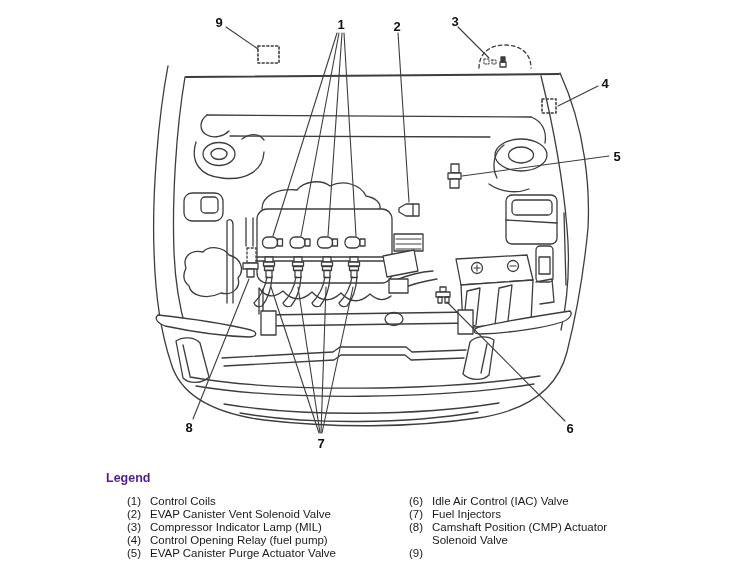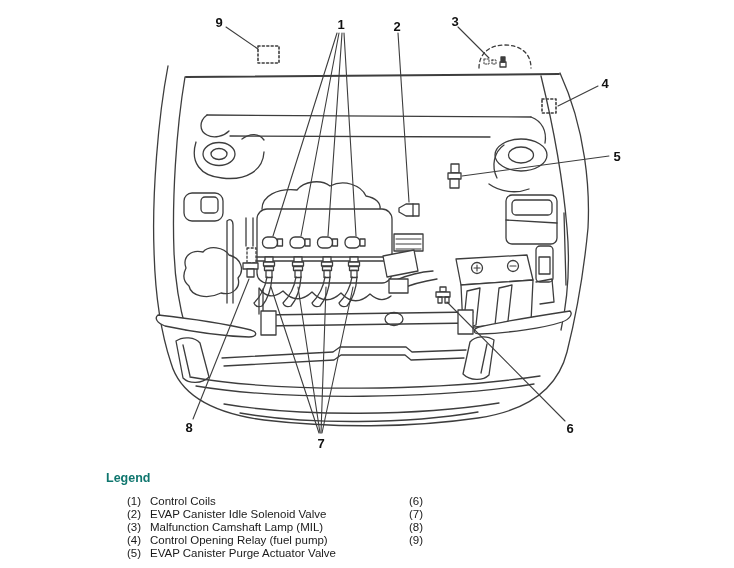--- a/index.html
+++ b/index.html
@@ -8,21 +8,21 @@
     font-family:"Liberation Sans", sans-serif;overflow:hidden;color:#141414;
   }
   .figure{position:absolute;left:0;top:0;width:734px;height:470px;}
   svg{position:absolute;left:0;top:0;}
   .callout{
     position:absolute;transform:translate(-50%,-50%);
     font-size:13px;font-weight:bold;color:#111;line-height:1;
     letter-spacing:0;
   }
   .legend{position:absolute;left:106px;top:471px;width:560px;}
-  .legend-title{font-size:12.5px;font-weight:bold;color:#0f766e;}
+  .legend-title{font-size:12.5px;font-weight:bold;color:#4c1d95;}
   .legend-cols{position:relative;margin-top:10px;}
   .legend-col{position:absolute;top:0;}
   .legend-col.left{left:21px;}
   .legend-col.right{left:303px;}
   .legend-row{display:flex;font-size:11.5px;line-height:13px;color:#1a1a1a;}
   .legend-row .num{width:23px;flex:none;}
   .legend-col.left .lbl{width:255px;}
   .legend-col.right .lbl{width:186px;}
 </style>
 </head>
@@ -234,44 +234,47 @@
   <div class="legend">
     <div class="legend-title">Legend</div>
     <div class="legend-cols">
       <div class="legend-col left">
         <div class="legend-row">
           <span class="num">(1)</span>
           <span class="lbl">Control Coils</span>
         </div>
         <div class="legend-row">
           <span class="num">(2)</span>
-          <span class="lbl">EVAP Canister Idle Solenoid Valve</span>
+          <span class="lbl">EVAP Canister Vent Solenoid Valve</span>
         </div>
         <div class="legend-row">
           <span class="num">(3)</span>
-          <span class="lbl">Malfunction Camshaft Lamp (MIL)</span>
+          <span class="lbl">Compressor Indicator Lamp (MIL)</span>
         </div>
         <div class="legend-row">
           <span class="num">(4)</span>
           <span class="lbl">Control Opening Relay (fuel pump)</span>
         </div>
         <div class="legend-row">
           <span class="num">(5)</span>
           <span class="lbl">EVAP Canister Purge Actuator Valve</span>
         </div>
       </div>
       <div class="legend-col right">
         <div class="legend-row">
           <span class="num">(6)</span>
+          <span class="lbl">Idle Air Control (IAC) Valve</span>
         </div>
         <div class="legend-row">
           <span class="num">(7)</span>
+          <span class="lbl">Fuel Injectors</span>
         </div>
         <div class="legend-row">
           <span class="num">(8)</span>
+          <span class="lbl">Camshaft Position (CMP) Actuator Solenoid Valve</span>
         </div>
         <div class="legend-row">
           <span class="num">(9)</span>
         </div>
       </div>
     </div>
   </div>
 
 </div>
 

